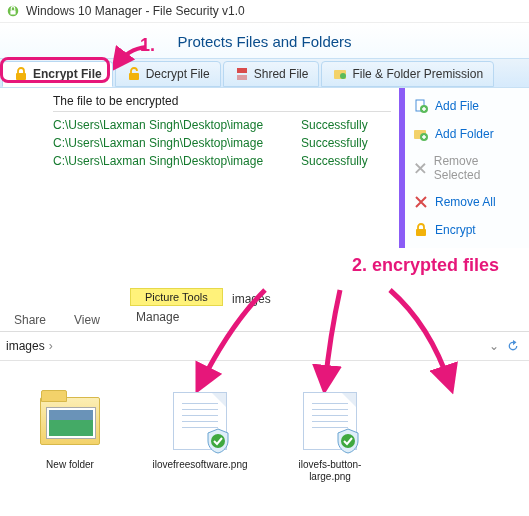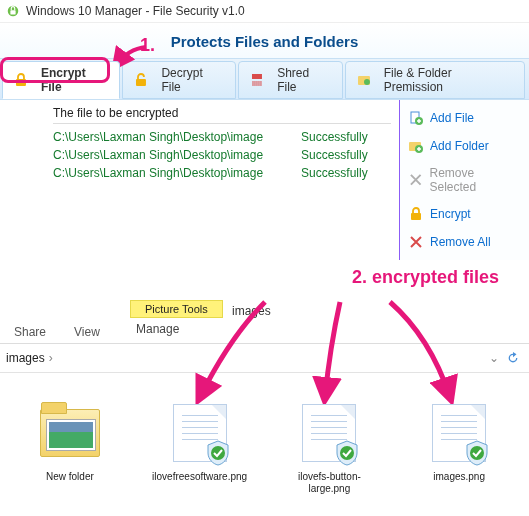--- a/index.html
+++ b/index.html
@@ -4,45 +4,45 @@
 <style>
   * { box-sizing: border-box; margin: 0; padding: 0; }
   body { font-family: "Segoe UI", Tahoma, sans-serif; font-size: 12px; color: #222; background: #fff; width: 529px; }
   
   
   .titlebar { display: flex; align-items: flex-end; gap: 6px; padding: 4px 6px; background: #fff; border-bottom: 1px solid #eee; }
   .titlebar .app-icon { width: 14px; height: 14px; }
   .titlebar-text { font-size: 12px; color: #333; }
   
   
-  .header-banner { text-align: center; font-weight: bold; font-size: 15px; color: #0a4d8c; padding: 10px 0 8px; background: linear-gradient(#fff, #f5fbff); }
+  .header-banner { text-align: center; font-weight: normal; font-size: 15px; color: #0a4d8c; padding: 10px 0 8px; background: linear-gradient(#fff, #f5fbff); }
   
   
   .tab-strip { display: flex; align-items: stretch; background: linear-gradient(#e9f3fb, #d6eafc); border-top: 1px solid #c7e0f4; border-bottom: 1px solid #c7e0f4; padding: 0 2px; position: relative; }
-  .tab { display: flex; align-items: center; gap: 12px; padding: 4px 10px; font-size: 12px; color: #333; cursor: pointer; background: linear-gradient(#ecf5fd,#d9ecfb); border: 1px solid #b8d8f2; border-radius: 4px 4px 0 0; margin-right: 2px; margin-top: 2px; }
+  .tab { display: flex; align-items: center; gap: 4px; padding: 4px 10px; font-size: 12px; color: #333; cursor: pointer; background: linear-gradient(#ecf5fd,#d9ecfb); border: 1px solid #b8d8f2; border-radius: 4px 4px 0 0; margin-right: 2px; margin-top: 2px; }
   .tab.active { background: #fff; font-weight: bold; border-bottom-color: #fff; position: relative; z-index: 2; }
   .tab .icon { width: 16px; height: 16px; display: inline-flex; align-items: center; justify-content: center; }
   
   
   .annot-1-box { position: absolute; left: 0px; top: -2px; width: 110px; height: 26px; border: 3px solid #e6177a; border-radius: 8px; pointer-events: none; z-index: 5; }
   .annot-1-label { position: absolute; left: 140px; top: -24px; font-size: 18px; font-weight: bold; color: #e6177a; pointer-events: none; }
   .annot-1-arrow { position: absolute; left: 110px; top: -16px; width: 40px; height: 30px; pointer-events: none; }
   
   
   .content { display: flex; min-height: 160px; margin-left: 45px; }
   .enc-list { flex: 1; padding: 6px 8px; }
   .enc-header-row { display: flex; border-bottom: 1px solid #ddd; padding-bottom: 3px; margin-bottom: 4px; font-size: 12px; color: #222; }
   .enc-header-row .col-file { flex: 0 0 248px; }
   .enc-header-row .col-result { flex: 1; }
   .enc-row { display: flex; font-size: 12px; color: #157a2e; padding: 2px 0; }
   .enc-row .col-file { flex: 0 0 248px; overflow: hidden; white-space: nowrap; }
   .enc-row .col-result { flex: 1; }
   
   
-  .side-panel { flex: 0 0 130px; border-left: 1px solid #8b5cf6; padding: 4px; background: #fcfeff; }
+  .side-panel { flex: 0 0 130px; border-left: 6px solid #8b5cf6; padding: 4px; background: #fcfeff; }
   .side-item { display: flex; align-items: center; gap: 6px; padding: 6px 4px; font-size: 12px; cursor: pointer; }
   .side-item.link { color: #0b6dcf; }
   .side-item.disabled { color: #9a9a9a; cursor: default; }
   .side-item .icon { width: 16px; height: 16px; display: inline-flex; align-items: center; justify-content: center; }
   
   
   .divider { height: 40px; background: #fff; }
   
   
   .explorer-ribbon { display: flex; align-items: flex-end; border-bottom: 1px solid #ddd; position: relative; height: 44px; }
@@ -184,33 +184,33 @@
       <span class="icon">
         <svg viewBox="0 0 16 16">
             <path d="M3 3 L13 13 M13 3 L3 13" stroke="#b0b0b0" stroke-width="2"></path>
           </svg>
       </span>
       <span>Remove Selected</span>
     </div>
     <div class="side-item link">
       <span class="icon">
         <svg viewBox="0 0 16 16">
+            <path d="M3 3 L13 13 M13 3 L3 13" stroke="#d94b4b" stroke-width="2"></path>
+          </svg>
+      </span>
+      <span>Remove All</span>
+    </div>
+    <div class="side-item link">
+      <span class="icon">
+        <svg viewBox="0 0 16 16">
             <rect x="3" y="7" width="10" height="7" rx="1" fill="#f2b20a"></rect>
             <path d="M5 7 V5 a3 3 0 0 1 6 0 V7" stroke="#f2b20a" stroke-width="1.8" fill="none"></path>
           </svg>
       </span>
       <span>Encrypt</span>
-    </div>
-    <div class="side-item link">
-      <span class="icon">
-        <svg viewBox="0 0 16 16">
-            <path d="M3 3 L13 13 M13 3 L3 13" stroke="#d94b4b" stroke-width="2"></path>
-          </svg>
-      </span>
-      <span>Remove All</span>
     </div>
   </div>
 </div>
 
 <div class="divider"></div>
 
 <div class="explorer-ribbon">
   <div class="ribbon-tab">Share</div>
   <div class="ribbon-tab">View</div>
   <div class="ribbon-context">Picture Tools</div>
@@ -290,26 +290,13 @@
         <svg class="shield" viewBox="0 0 28 28">
             <path d="M14 2 L24 6 V14 C24 20 19 25 14 26 C9 25 4 20 4 14 V6 Z" fill="#dfeef9" stroke="#6aa4d2"></path>
             <circle cx="14" cy="14" r="7" fill="#3fa83f"></circle>
             <path d="M10 14 l3 3 l5 -6" stroke="#fff" stroke-width="2" fill="none"></path>
           </svg>
       </div>
     </div>
     <div class="file-label">ilovefs-button-large.png</div>
   </div>
 
-  <div class="file-item">
-    <div class="thumb">
-      <div class="enc-file-thumb">
-          <div class="lines"></div>
-        <svg class="shield" viewBox="0 0 28 28">
-            <path d="M14 2 L24 6 V14 C24 20 19 25 14 26 C9 25 4 20 4 14 V6 Z" fill="#dfeef9" stroke="#6aa4d2"></path>
-            <circle cx="14" cy="14" r="7" fill="#3fa83f"></circle>
-            <path d="M10 14 l3 3 l5 -6" stroke="#fff" stroke-width="2" fill="none"></path>
-          </svg>
-      </div>
-    </div>
-    <div class="file-label">images.png</div>
-  </div>
 </div>
 
 </body></html>

